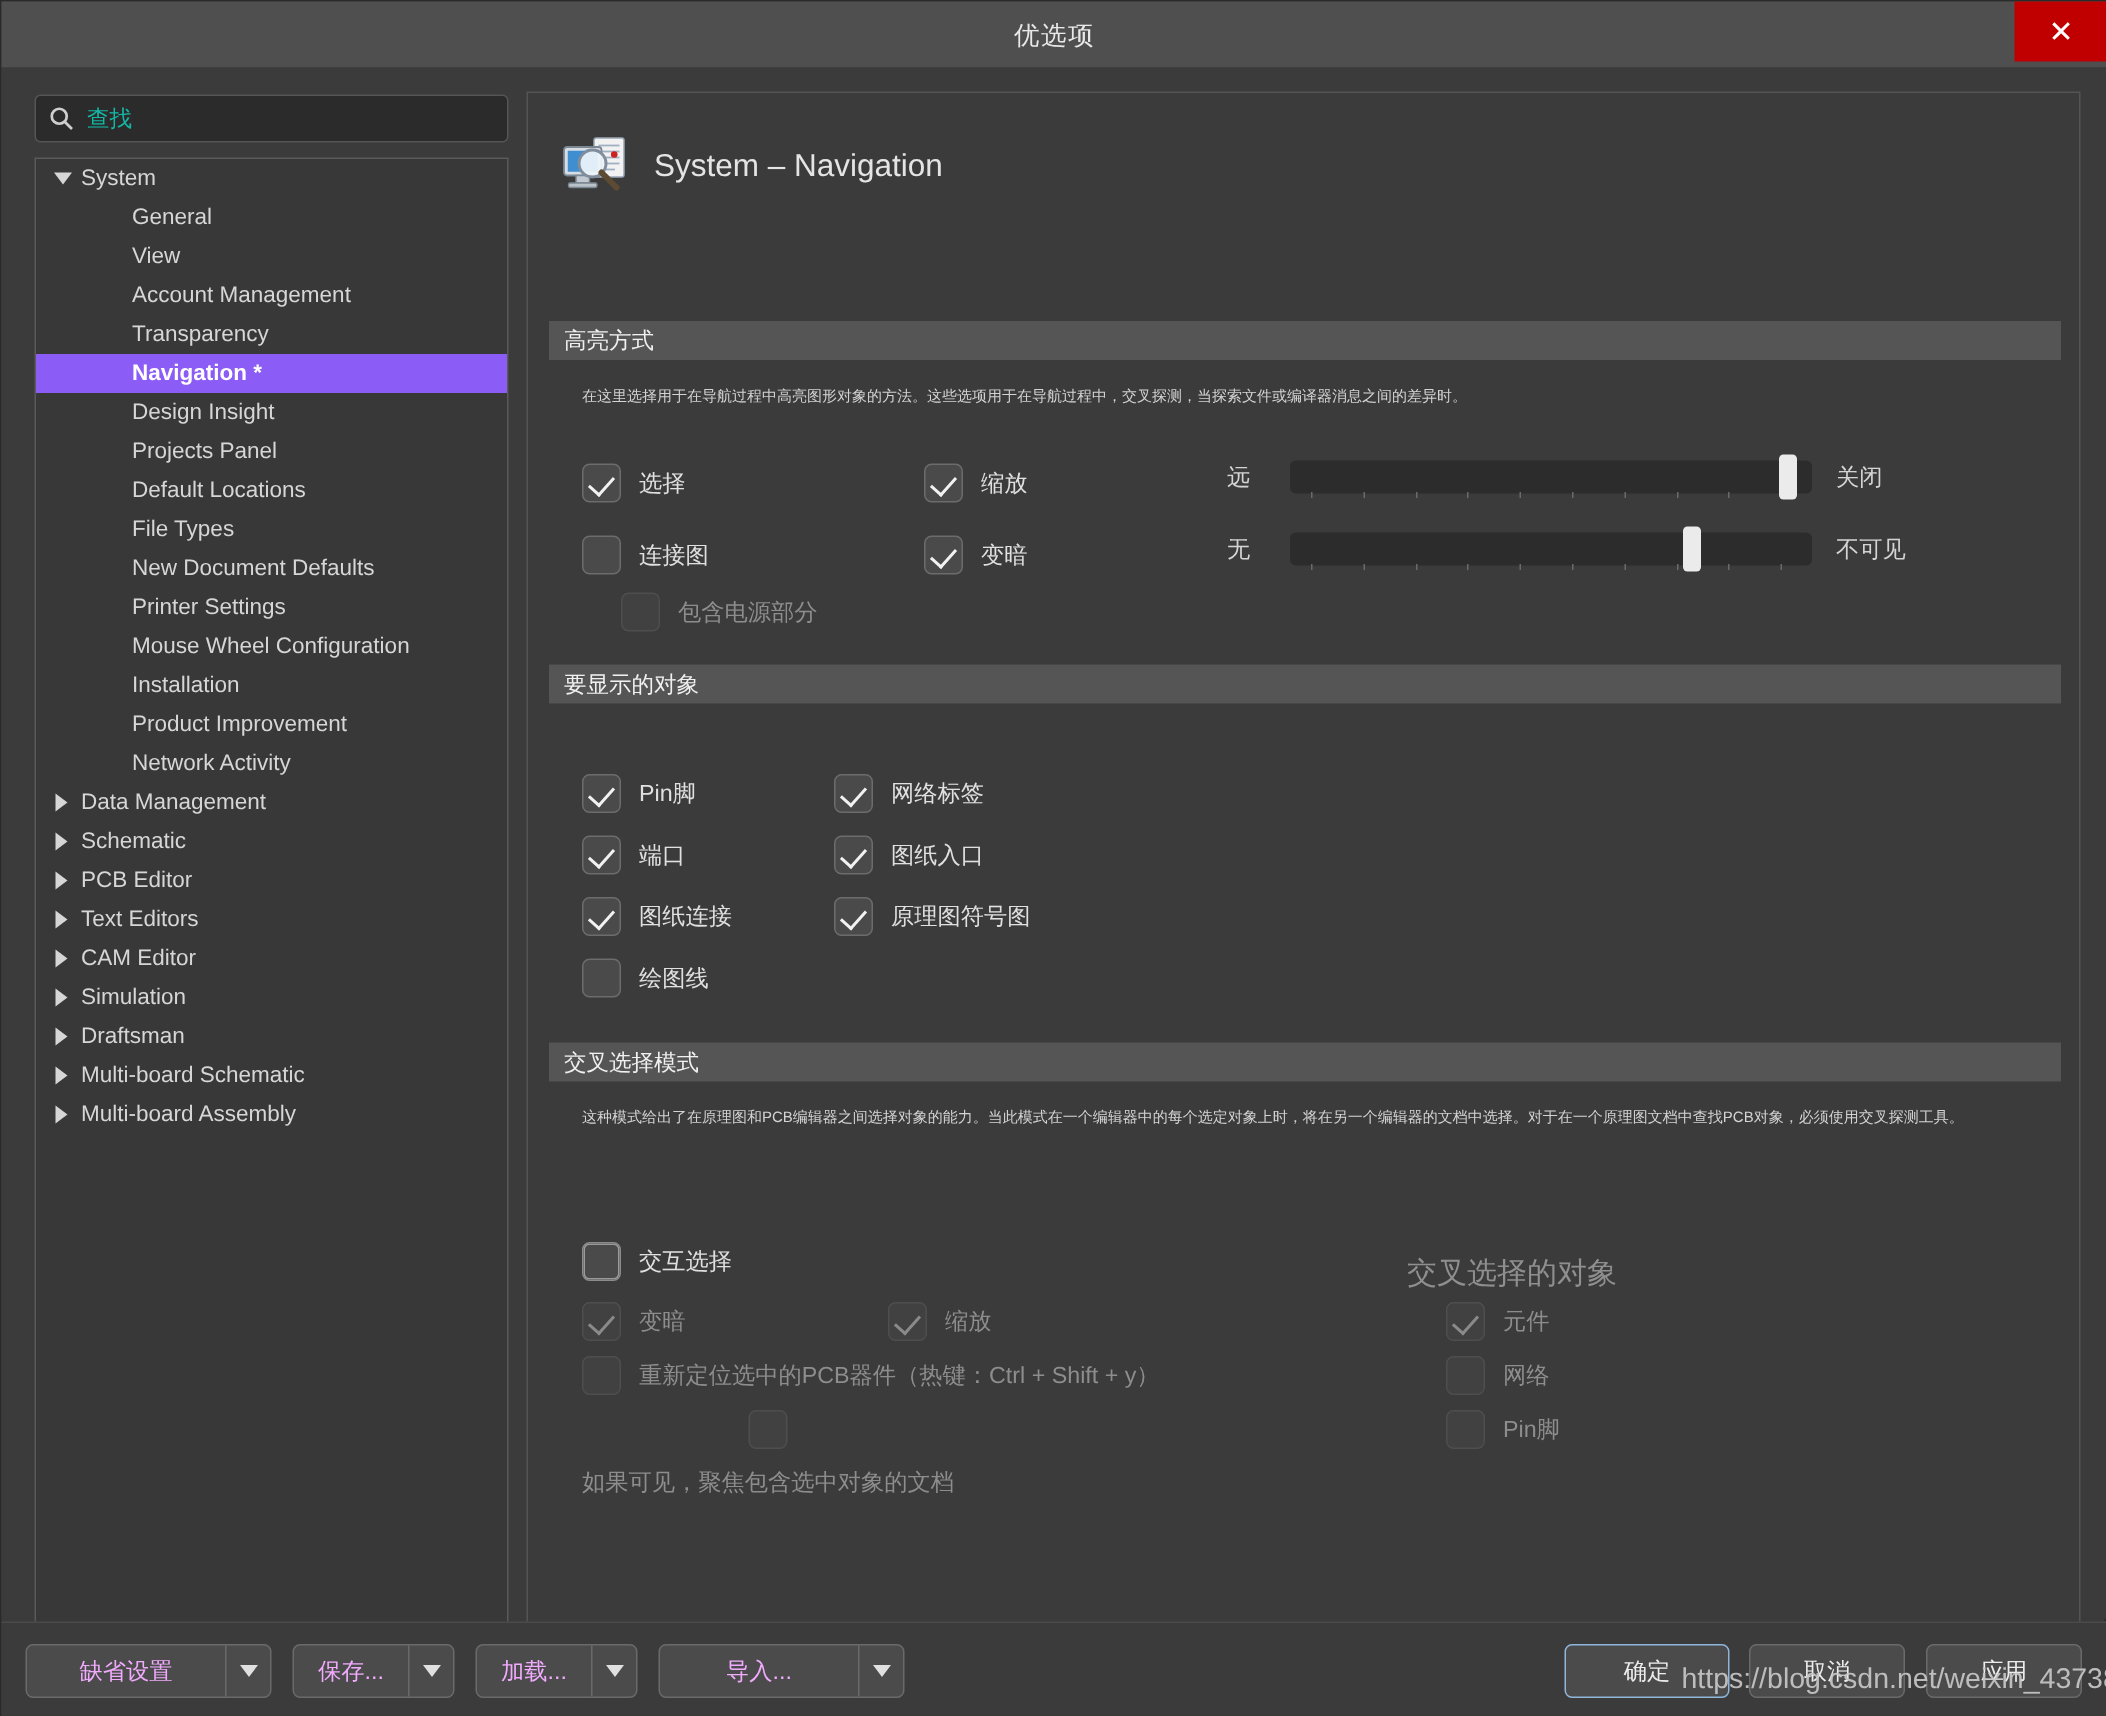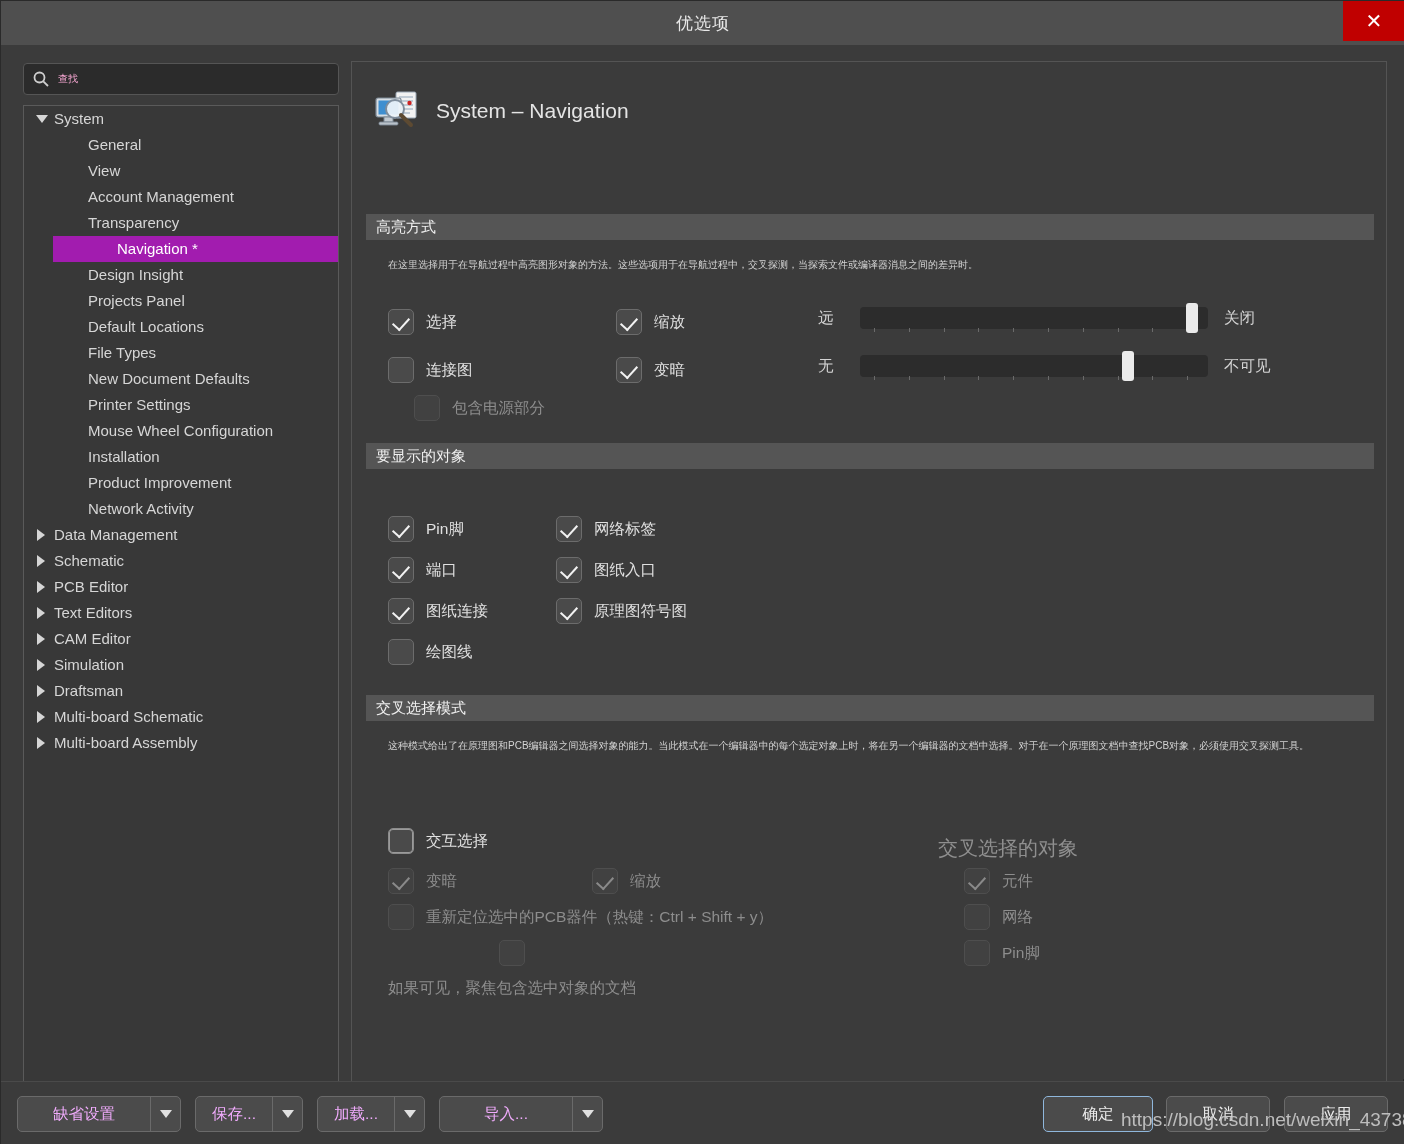--- a/index.html
+++ b/index.html
@@ -41,41 +41,41 @@
 
   
   .searchbox {
     position: absolute; left: 22px; top: 18px; width: 316px; height: 32px;
     background: #2b2b2b; border: 1px solid #555; border-radius: 4px;
     display: flex; align-items: center; padding: 0 8px;
   }
   .searchbox .mag { width: 18px; height: 18px; position: relative; margin-right: 8px; flex: 0 0 auto;}
   .searchbox .mag svg { display:block; }
   .searchbox .sv {
-    color: #f9a8d4; font-size: 10px;
+    color: #14b8a6; font-size: 15px;
   }
 
   .treepanel {
     position: absolute; left: 22px; top: 60px; width: 316px; height: 1012px;
     background: #383838; border: 1px solid #5a5a5a;
     overflow: hidden;
   }
   .trow {
     height: 26px; display: flex; align-items: center;
     color: #d6d6d6; font-size: 15px; white-space: nowrap; cursor: pointer;
   }
   .trow .arrow {
     width: 12px; height: 12px; margin-right: 6px; flex: 0 0 auto; position: relative;
   }
   .trow .lbl { line-height: 26px; }
   .trow.lvl0 { padding-left: 12px; }
   .trow.lvl1 { padding-left: 64px; }
   .trow.selected {
-    background: #a21caf;
-    color: #ffffff; font-weight: normal; margin-left: 29px;
+    background: #8b5cf6;
+    color: #ffffff; font-weight: bold;
   }
   .tri-down {
     width: 0; height: 0;
     border-left: 6px solid transparent; border-right: 6px solid transparent;
     border-top: 8px solid #d6d6d6;
     position: absolute; left: 0; top: 2px;
   }
   .tri-right {
     width: 0; height: 0;
     border-top: 6px solid transparent; border-bottom: 6px solid transparent;

